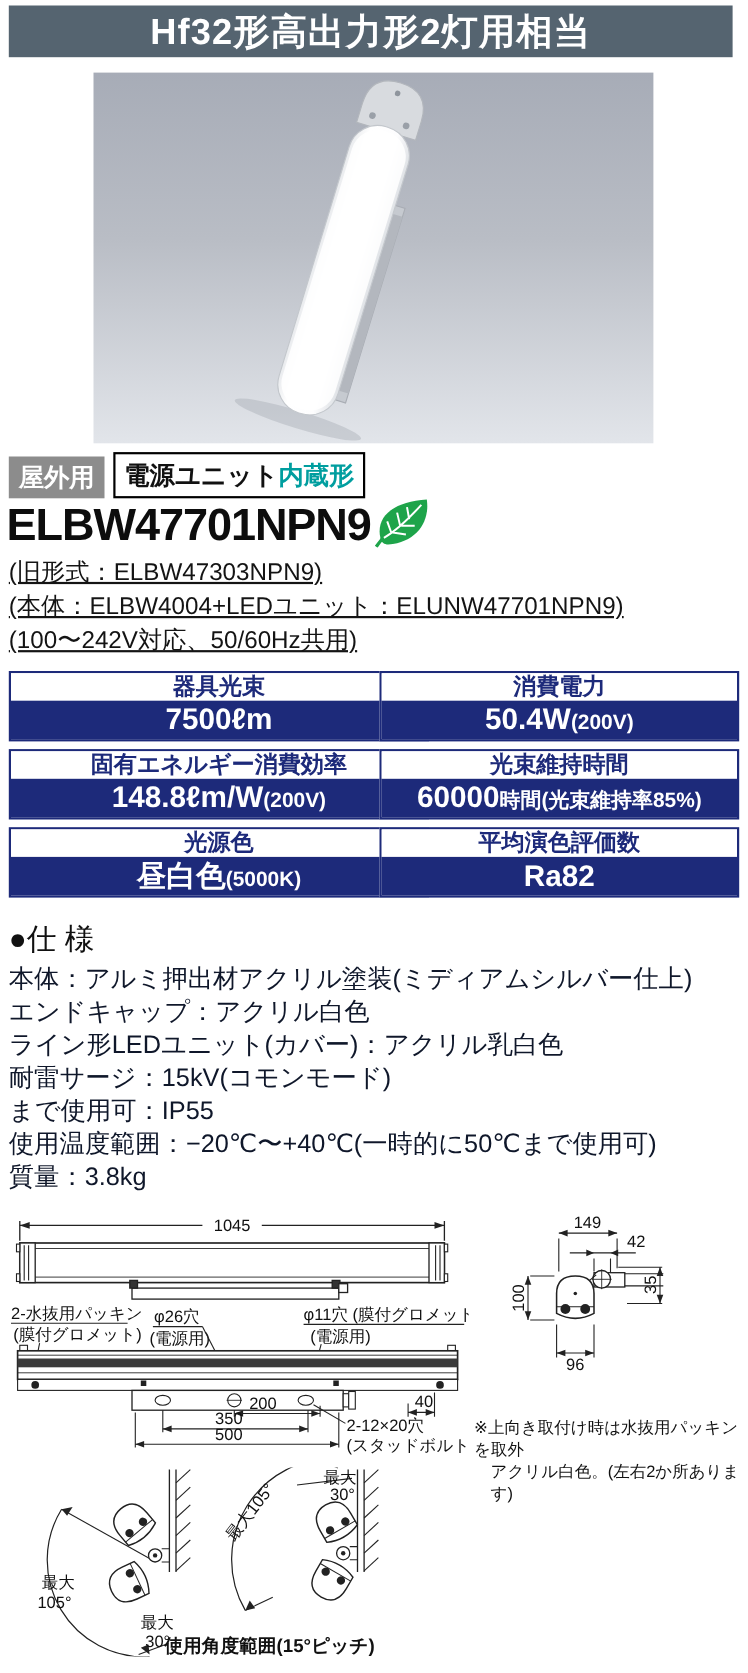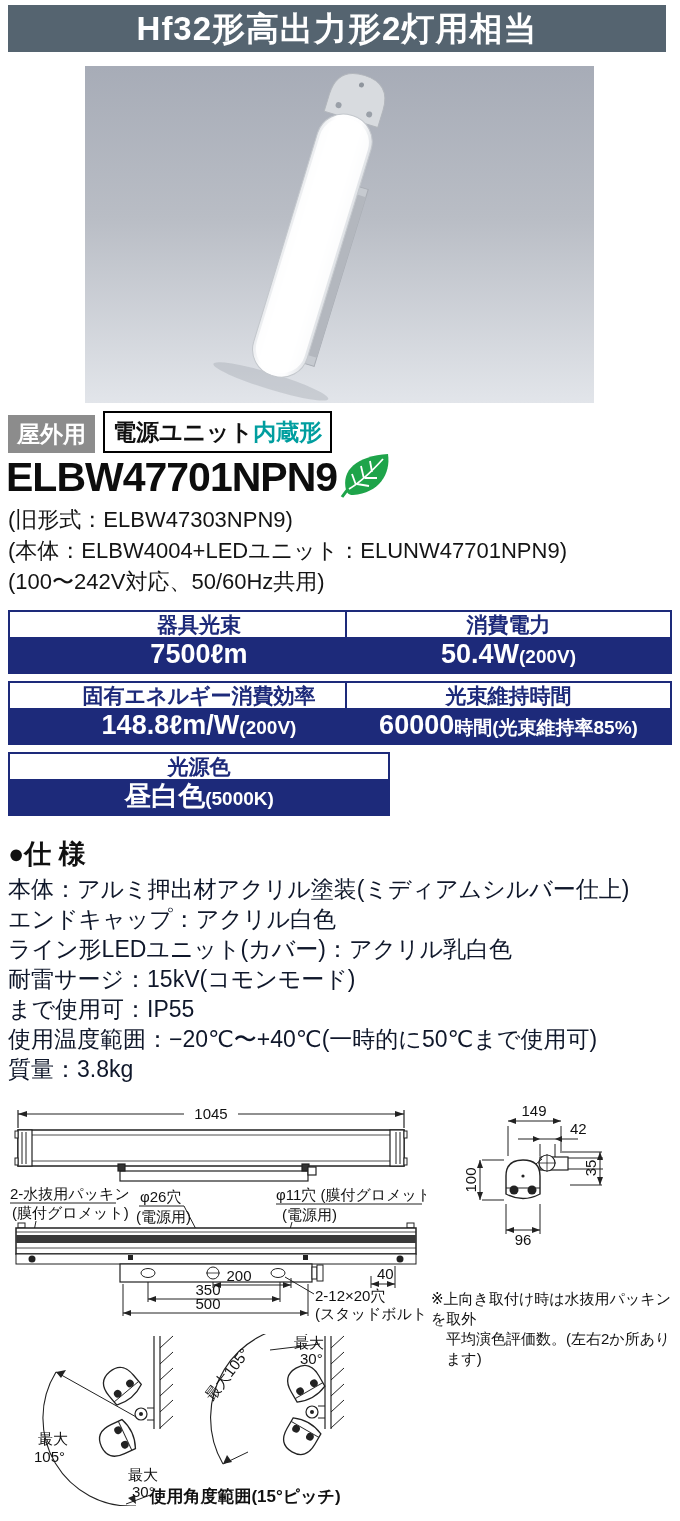--- a/index.html
+++ b/index.html
@@ -18,34 +18,34 @@
     background:#8c8c8c; color:#fff; font-size:23px; font-weight:bold;
     line-height:38px; padding:0 9px; }
   .badge-power { position:absolute; left:103px; top:411px; height:42px;
     background:#fff; border:2px solid #000; font-size:23px; font-weight:bold;
     line-height:38px; padding:0 8px; white-space:nowrap; }
   .badge-power .teal { color:#009e9f; }
 
   .code-row { position:absolute; left:6px; top:452px; display:flex; align-items:center; gap:2px; }
   .code { font-size:41px; font-weight:bold; letter-spacing:-1px; color:#0d0d0d; }
 
-  .sublines { position:absolute; left:8px; top:504px; font-size:22px; line-height:31px; color:#141414; }
+  .sublines { position:absolute; left:8px; top:504px; font-size:22px; line-height:31px; color:#141414;text-decoration:underline; }
 
   .cell { position:absolute; border:2px solid #1d2a7a; background:#fff; }
   .cell .hd { height:25px; background:#fff; color:#1d2a7a; font-size:21px;
     font-weight:bold; text-align:center; line-height:25px; }
   .cell .val { height:35px; background:#1d2a7a; color:#fff; text-align:center;
     line-height:35px; font-weight:bold; white-space:nowrap; }
   .cell .val .big { font-size:27px; }
   .cell .val .small { font-size:19px;margin-top:16px; }
   .c-l { left:8px;  width:382px; }
   .c-r { left:345px; width:327px; }
   .r1 { top:610px; } .r2 { top:681px; } .r3 { top:752px; }
 
-  .spec-head { position:absolute; left:8px; top:836px; font-size:27px; font-weight:bold; }
+  .spec-head { position:absolute; left:8px; top:836px; font-size:27px; font-weight:normal; }
   .spec-list { position:absolute; left:8px; top:874px; font-size:23px; line-height:30px; color:#0f172a; }
 
   svg text { font-family:"Liberation Sans","DejaVu Sans",sans-serif; fill:#111; }
   .d-top  { position:absolute; left:8px;  top:1098px; }
   .d-bot  { position:absolute; left:8px;  top:1186px; }
   .d-end  { position:absolute; left:458px; top:1098px; }
   .note { position:absolute; left:431px; top:1289px; width:246px; font-size:15px; line-height:20px; }
   .note .l2 { padding-left:15px; }
   .d-ang  { position:absolute; left:8px; top:1334px; }
   .ang-caption { position:absolute; left:140px; top:1485px; width:210px;
@@ -115,20 +115,24 @@
     <div class="val"><span class="big">148.8ℓm/W</span><span class="small">(200V)</span></div>
   </div>
   <div class="cell c-r r2">
     <div class="hd">光束維持時間</div>
     <div class="val"><span class="big">60000</span><span class="small">時間(光束維持率85%)</span></div>
   </div>
   <div class="cell c-l r3">
     <div class="hd">光源色</div>
     <div class="val"><span class="big">昼白色</span><span class="small">(5000K)</span></div>
   </div>
+  <div class="cell c-r r3">
+    <div class="hd">平均演色評価数</div>
+    <div class="val"><span class="big">Ra82</span><span class="small"></span></div>
+  </div>
 
   <div class="spec-head">●仕 様</div>
   <div class="spec-list">
     <div>本体：アルミ押出材アクリル塗装(ミディアムシルバー仕上)</div>
     <div>エンドキャップ：アクリル白色</div>
     <div>ライン形LEDユニット(カバー)：アクリル乳白色</div>
     <div>耐雷サージ：15kV(コモンモード)</div>
     <div>まで使用可：IP55</div>
     <div>使用温度範囲：−20℃〜+40℃(一時的に50℃まで使用可)</div>
     <div>質量：3.8kg</div>
@@ -281,21 +285,21 @@
       <line x1="48" y1="90" x2="82" y2="90" stroke-width="1"></line>
       <circle cx="56" cy="92" r="4.5" fill="#222" stroke="none"></circle>
       <circle cx="74" cy="92" r="4.5" fill="#222" stroke="none"></circle>
       <circle cx="65" cy="78" r="1.6" fill="#222" stroke="none"></circle>
       <line x1="78" y1="66" x2="84" y2="61" stroke-width="1"></line>
     </g>
   </svg>
 
   <div class="note">
     <div>※上向き取付け時は水抜用パッキンを取外</div>
-    <div class="l2">平均演色評価数。(左右2か所あります)</div>
+    <div class="l2">アクリル白色。(左右2か所あります)</div>
   </div>
 
   <svg class="d-ang" width="420" height="172" viewBox="0 0 420 172">
     <defs>
       <path id="dome" d="M-16,14 L-16,2 Q-16,-16 0,-16 Q16,-16 16,2 L16,14 Q0,21 -16,14 Z"></path>
     </defs>
 
     <g stroke="#222" fill="none">
       <line x1="146" y1="2" x2="146" y2="95" stroke-width="1.2"></line>
       <line x1="152" y1="2" x2="152" y2="95" stroke-width="1.2"></line>

